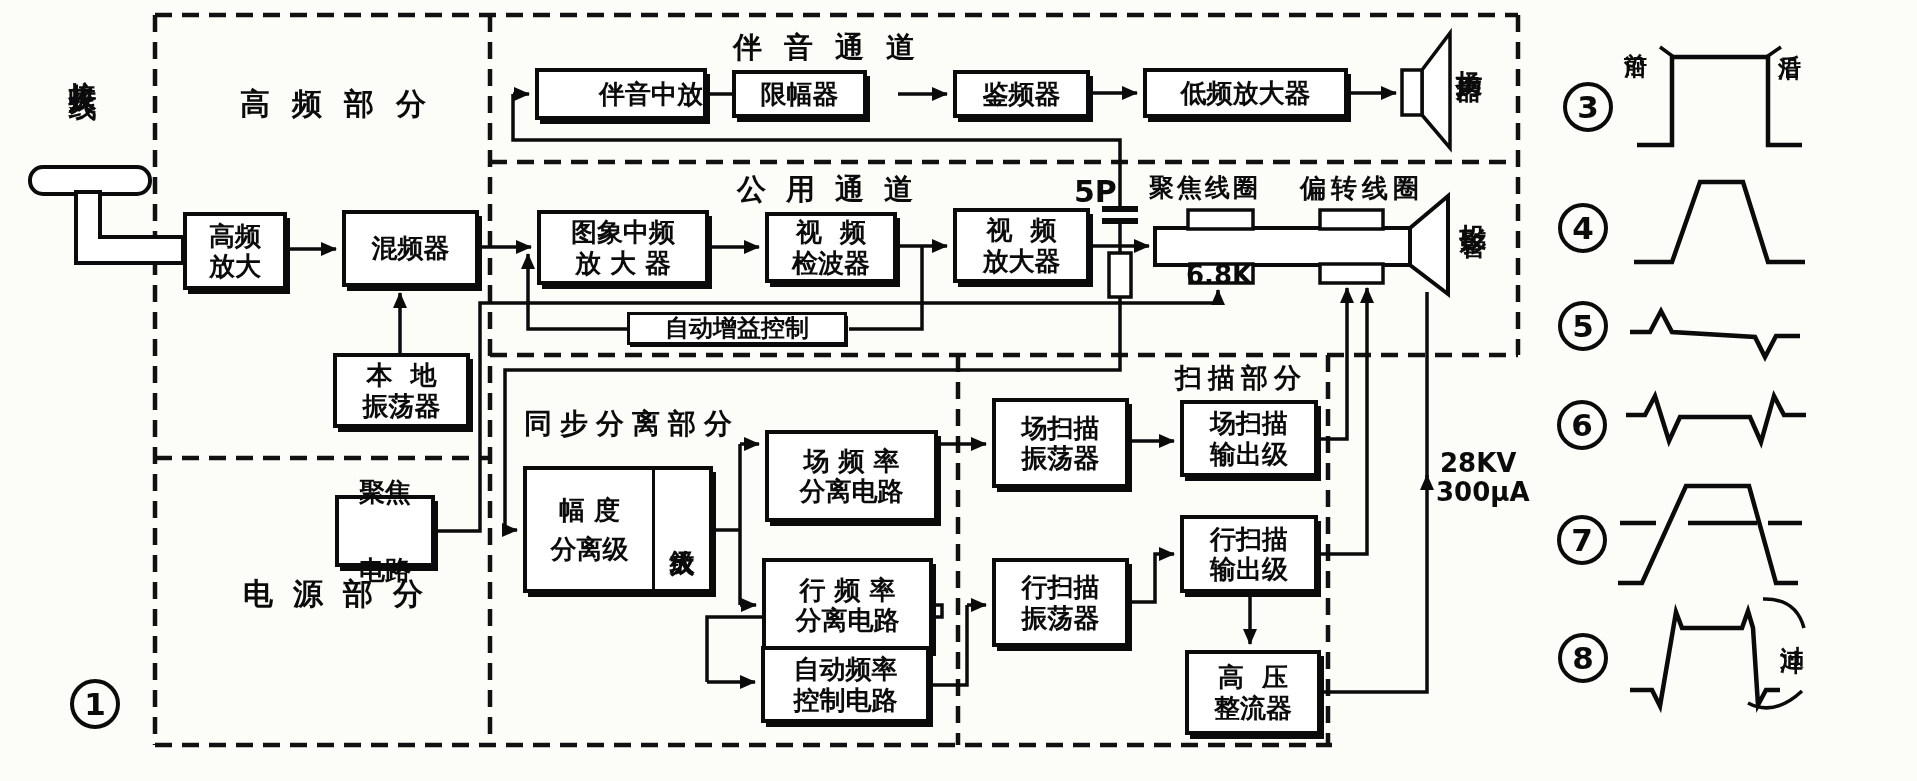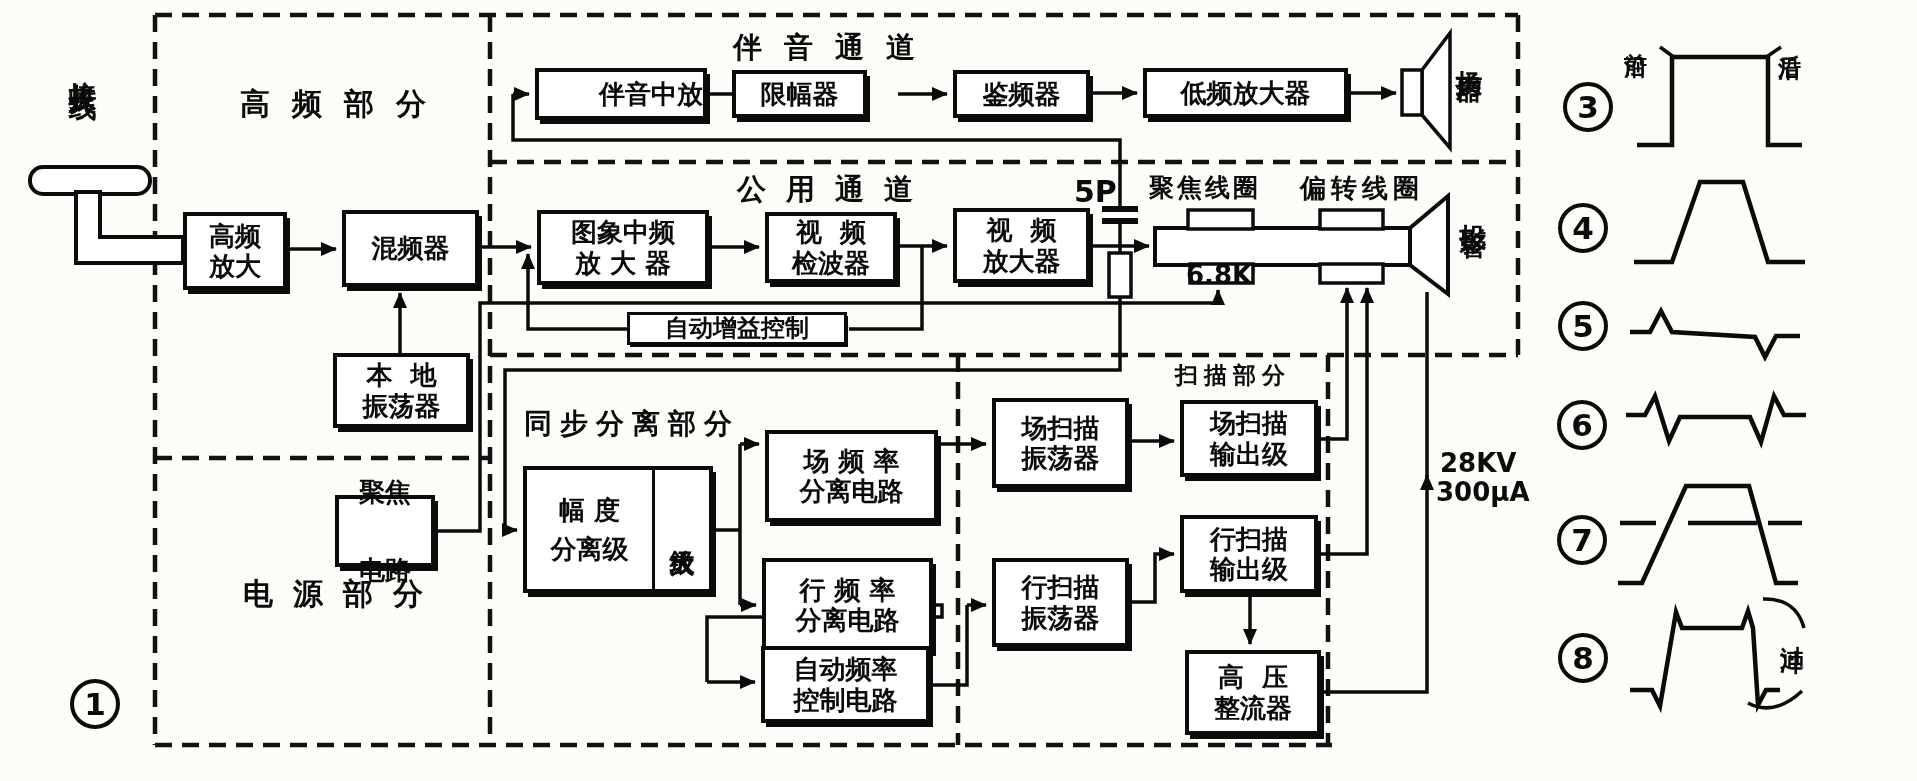--- a/index.html
+++ b/index.html
@@ -167,21 +167,21 @@
     <div class="blk" style="left: 992px; top: 558px; width: 137px; height: 89px;"><div>行扫描</div><div>振荡器</div></div>
     <div class="blk" style="left: 1180px; top: 400px; width: 138px; height: 77px;"><div>场扫描</div><div>输出级</div></div>
     <div class="blk" style="left: 1180px; top: 515px; width: 138px; height: 78px;"><div>行扫描</div><div>输出级</div></div>
     <div class="blk" style="left: 761px; top: 646px; width: 169px; height: 77px;"><div>自动频率</div><div>控制电路</div></div>
     <div class="blk" style="left: 1185px; top: 650px; width: 136px; height: 85px; justify-content: center;"><div>高  压</div><div>整流器</div></div>
     <div class="ttl" style="left: 240px; top: 84px; font-size: 30px; letter-spacing: 22px;">高频部分</div>
     <div class="ttl" style="left: 243px; top: 574px; font-size: 30px; letter-spacing: 20px;">电源部分</div>
     <div class="ttl" style="left: 733px; top: 28px; font-size: 29px; letter-spacing: 22px;">伴音通道</div>
     <div class="ttl" style="left: 737px; top: 170px; font-size: 29px; letter-spacing: 20px;">公用通道</div>
     <div class="ttl" style="left: 524px; top: 405px; font-size: 28px; letter-spacing: 8px;">同步分离部分</div>
-    <div class="ttl" style="left: 1175px; top: 360px; font-size: 23px; letter-spacing: 6px;">扫描部分</div>
+    <div class="ttl" style="left: 1175px; top: 360px; font-size: 27px; letter-spacing: 6px;">扫描部分</div>
     <div class="ttl" style="left: 1149px; top: 171px; font-size: 25px; letter-spacing: 3px;">聚焦线圈</div>
     <div class="ttl" style="left: 1300px; top: 171px; font-size: 26px; letter-spacing: 5px;">偏转线圈</div>
     <div class="ttl" style="left: 1074px; top: 174px; font-size: 30px; letter-spacing: 0px;">5P</div>
     <div class="ttl" style="left: 1138px; top: 260px; font-size: 26px; letter-spacing: 0px; margin-left: 48px;">6.8K</div>
     <div class="ttl" style="left: 1440px; top: 448px; font-size: 26px; letter-spacing: 0px;">28KV</div>
     <div class="ttl" style="left: 1436px; top: 477px; font-size: 26px; letter-spacing: 0px;">300μA</div>
     <div class="vlab" style="left: 68px; top: 58px; font-size: 28px;">接收天线</div>
     <div class="vlab" style="left: 1456px; top: 48px; font-size: 27px;">扬声器</div>
     <div class="vlab" style="left: 1460px; top: 202px; font-size: 27px;">投影管</div>
     <div class="vlab" style="left: 1624px; top: 34px; font-size: 23px;">前沿</div>

